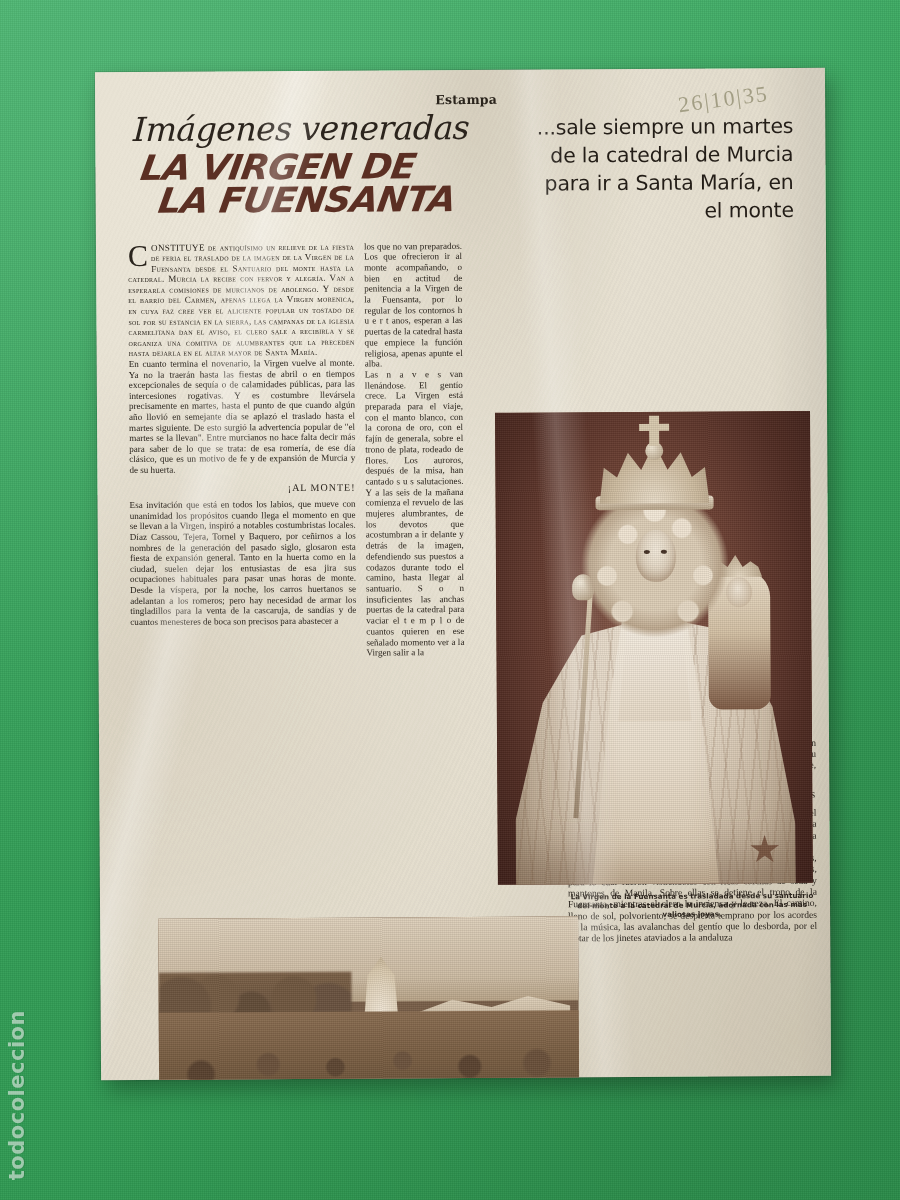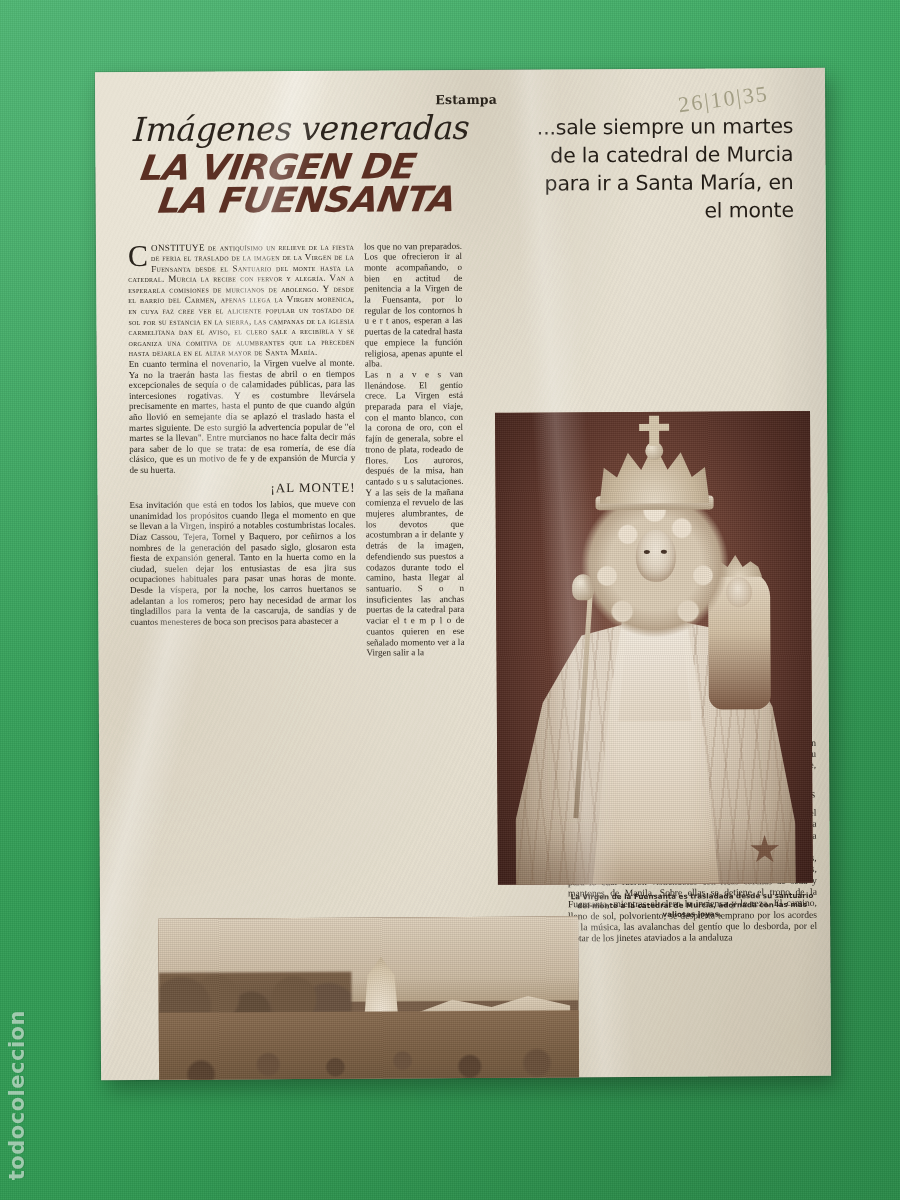--- a/index.html
+++ b/index.html
@@ -130,21 +130,21 @@
   }
   .col p{margin:0;}
   .dropcap{
     float:left;font-size:30px;line-height:23px;
     font-family:"Liberation Serif", serif;
     padding:1px 3px 0 0;color:#2a241d;
   }
   .smallcaps{font-variant:small-caps;letter-spacing:.3px;}
   .subhead{
     text-align:right;font-variant:small-caps;
-    font-size:13px;letter-spacing:1px;
+    font-size:10px;letter-spacing:1px;
     margin:8px 0 6px 0;color:#2a241d;
   }
   .subhead.c{font-size:9px;}
 
   
   .photo{position:absolute;overflow:hidden;background:#5d3a2c;}
   .photo .grain{
     position:absolute;inset:0;pointer-events:none;
     background:
       repeating-linear-gradient(0deg, rgba(0,0,0,.10) 0 1px, rgba(255,255,255,.05) 1px 2px),

